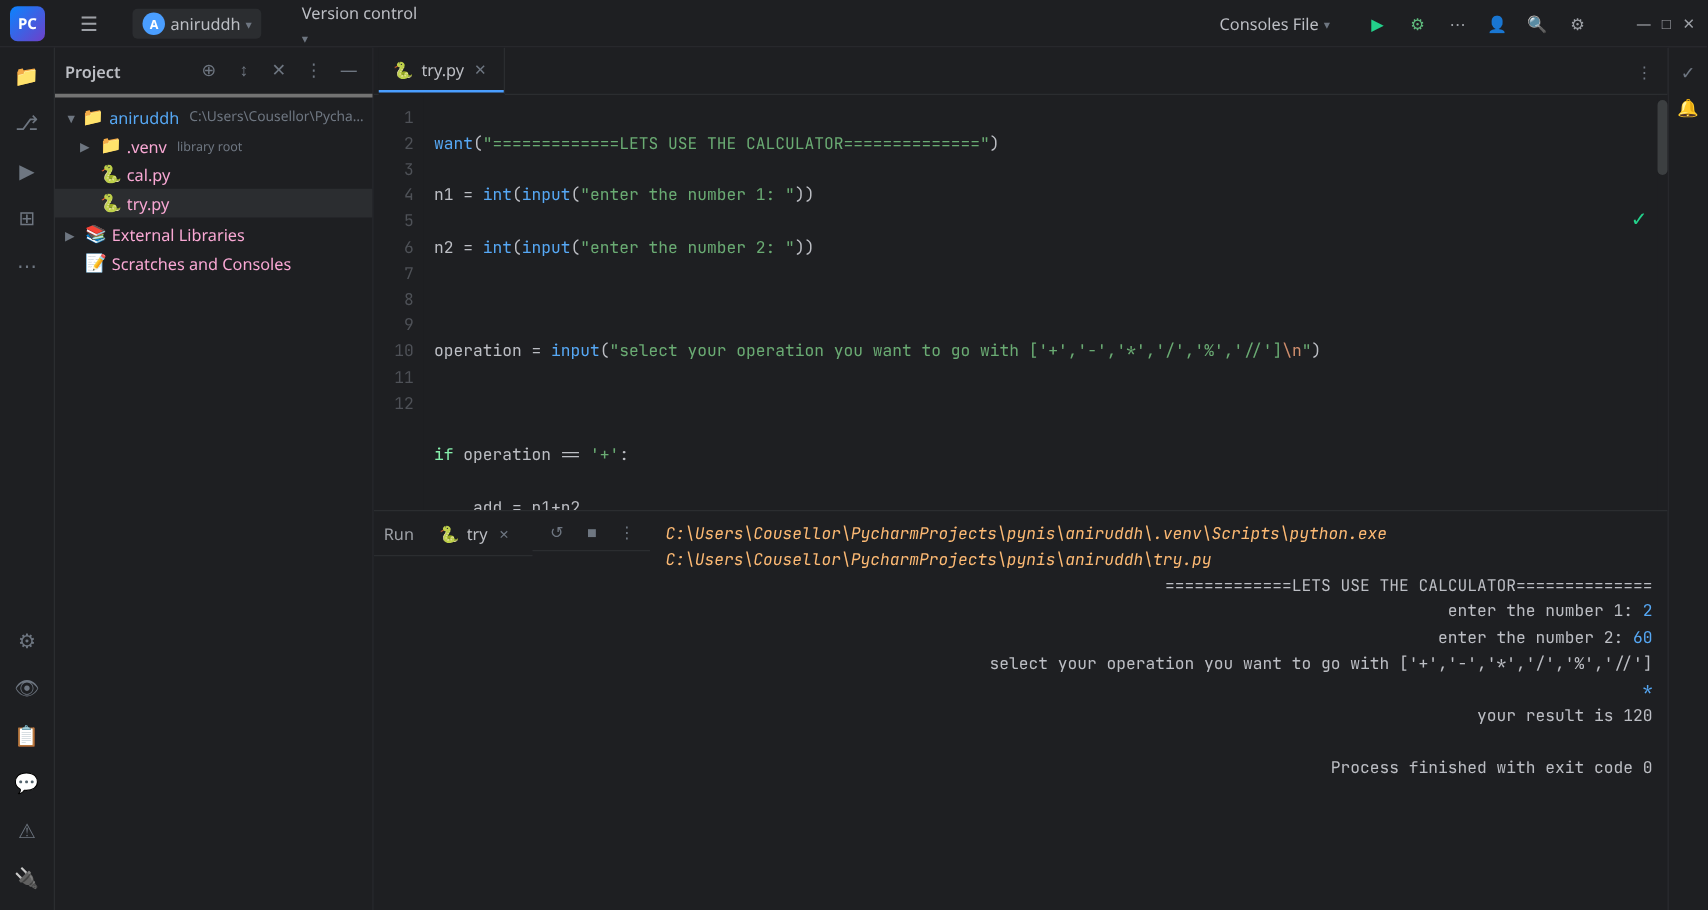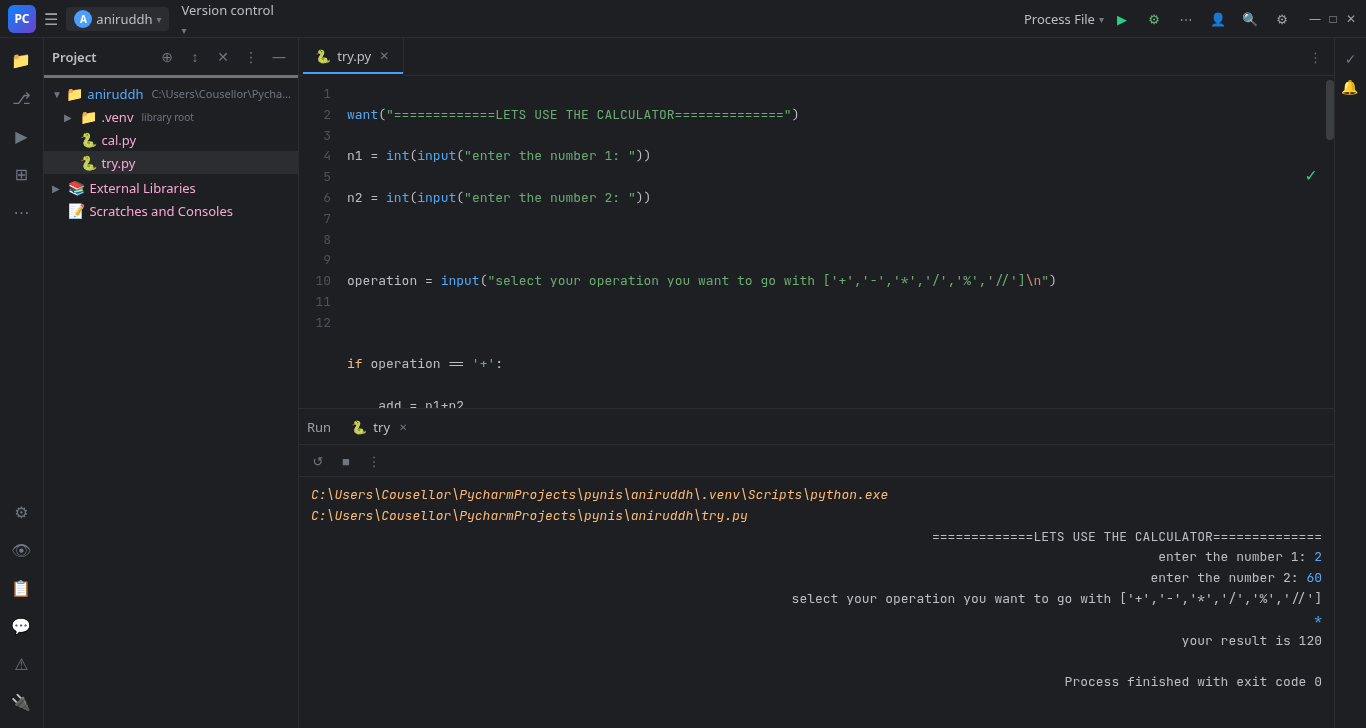--- a/index.html
+++ b/index.html
@@ -14,21 +14,21 @@
     }
 
     
     #title-bar {
       height: 38px;
       background: #1e1f22;
       display: flex;
       align-items: center;
       padding: 0 8px;
       border-bottom: 1px solid #2b2d30;
-      gap: 4px;
+      gap: 24px;
     }
     .title-logo {
       width: 28px; height: 28px;
       background: linear-gradient(135deg, #0a84ff 0%, #6e40c9 100%);
       border-radius: 6px;
       display: flex; align-items: center; justify-content: center;
       color: white; font-weight: bold; font-size: 12px;
     }
     .title-hamburger {
       font-size: 16px; color: #9da0a6; cursor: pointer; padding: 4px;
@@ -227,33 +227,33 @@
       padding: 8px 0 8px 8px;
       font-family: 'JetBrains Mono', 'Consolas', monospace;
       font-size: 13px;
       line-height: 1.6;
       white-space: pre;
       overflow-x: auto;
     }
     .code-line { display: block; min-height: 20.8px; position: relative; }
 
     
-    .kw { color: #fdba74; } 
+    .kw { color: #86efac; } 
     .fn { color: #56a8f5; } 
     .str { color: #6aab73; } 
     .var { color: #bcbec4; } 
     .op { color: #bcbec4; } 
     .punct { color: #bcbec4; }
 
     
     #terminal-panel {
       border-top: 1px solid #2b2d30;
       background: #1e1f22;
       display: flex;
-      flex-direction: column;
+      flex-direction: row;
       height: 320px;
     }
     #terminal-tabs {
       height: 36px;
       display: flex;
       align-items: center;
       padding: 0 8px;
       gap: 4px;
       border-bottom: 1px solid #2b2d30;
     }
@@ -322,21 +322,21 @@
     </div>
     <span class="title-profile-name">aniruddh</span>
     <span style="font-size:10px;color:#6e7681;">▾</span>
   </div>
   <div class="title-vcs">
     <span>Version control</span>
     <span style="font-size:10px;color:#6e7681;">▾</span>
   </div>
   <div class="title-spacer"></div>
   <div class="title-current-file">
-    <span>Process File</span>
+    <span>Consoles File</span>
     <span style="font-size:10px;color:#6e7681;">▾</span>
   </div>
   <div class="title-actions">
     <div class="title-action-btn run">
       <span>▶</span>
     </div>
     <div class="title-action-btn debug">
       <span>⚙</span>
     </div>
     <div class="title-action-btn">

